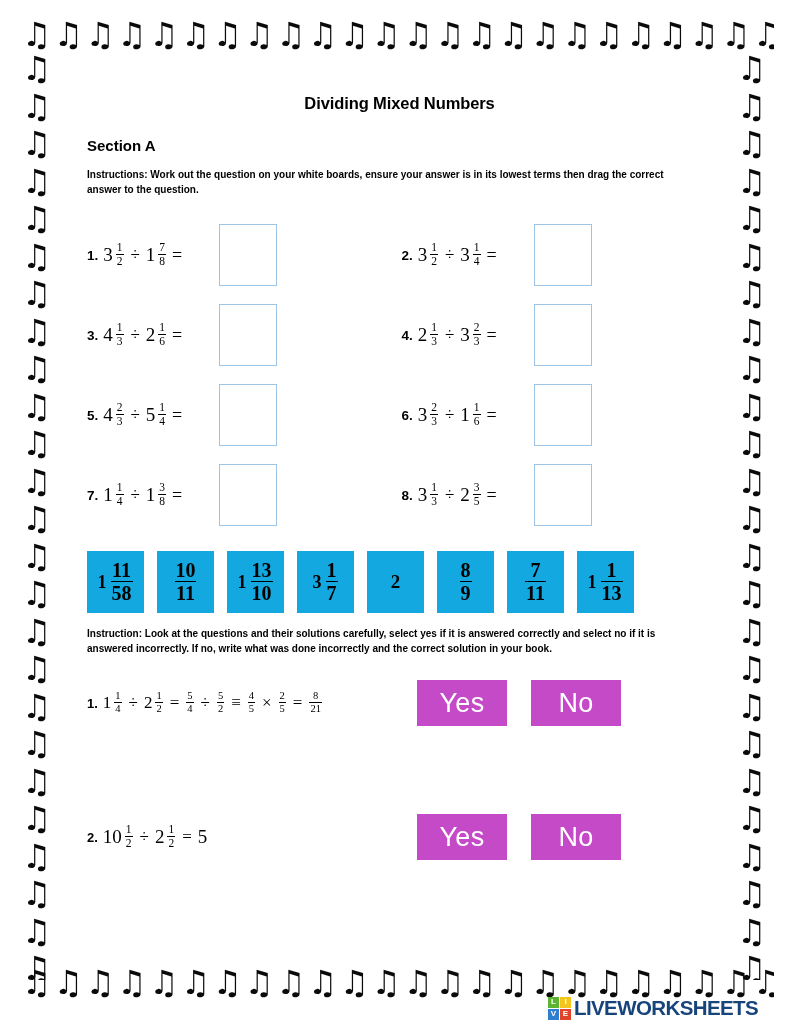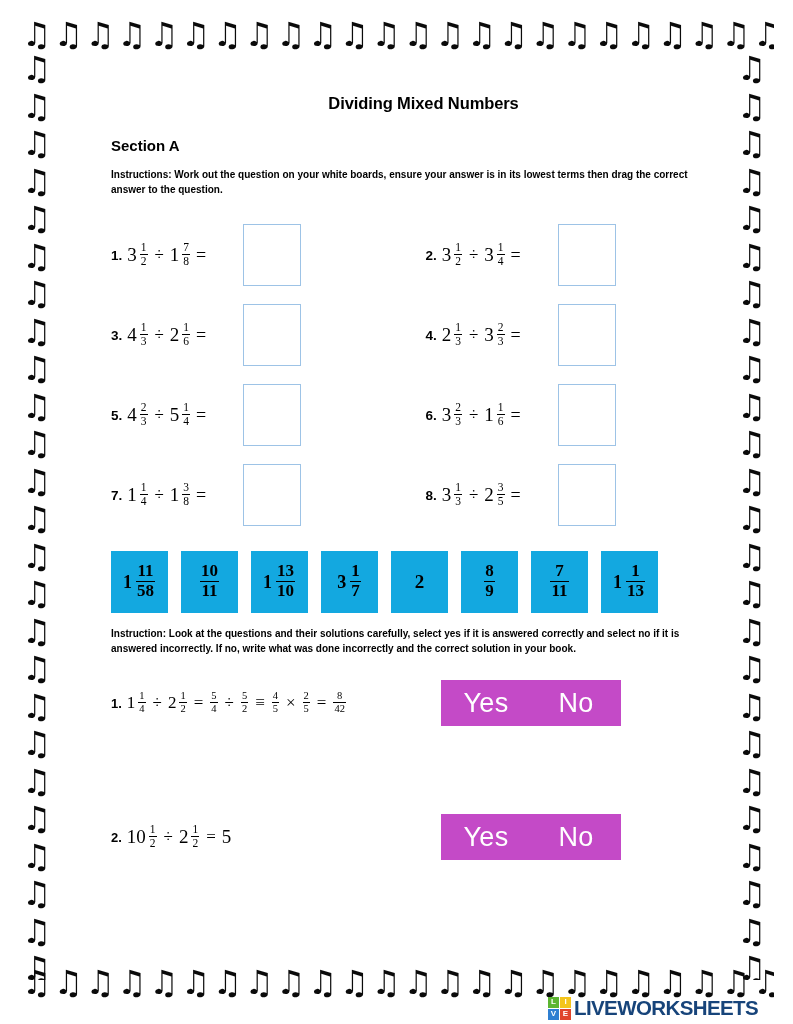--- a/index.html
+++ b/index.html
@@ -54,21 +54,21 @@
   .nb-right { left: 737px; }
   .nb-left span, .nb-right span {
     display: block;
     height: 37.5px;
     line-height: 37.5px;
   }
 
   
   .content {
     position: absolute;
-    left: 85px;
+    left: 61px;
     top: 78px;
     width: 655px;
   }
 
   .worksheet-title {
     text-align: center;
     font-size: 16.5px;
     font-weight: bold;
     letter-spacing: -0.1px;
     margin: 16px 0 0 0;
@@ -167,21 +167,21 @@
     display: flex;
     align-items: center;
     justify-content: center;
     font-family: "Liberation Serif", serif;
     font-weight: bold;
     font-size: 18px;
     color: #000000;
     box-sizing: border-box;
   }
   .tile .frac {
-    font-size: 17px;
+    font-size: 20px;
     font-weight: bold;
     line-height: 1.1;
   }
   .tile .frac .den { border-top: 1.8px solid #000; }
   .tile .whole { font-size: 18px; margin-right: 3px; }
   .tile-solo { font-size: 19px; }
 
   
   .sb-row {
     display: flex;
@@ -191,21 +191,21 @@
   .sb-eq {
     width: 330px;
     flex: none;
   }
   .sb-eq .math { font-size: 17px; }
   .sb-eq .frac { font-size: 10.5px; }
   .sb-eq .qnum { font-size: 13px; }
   .sb-eq2 .math { font-size: 19px; }
   .sb-eq2 .frac { font-size: 11.5px; }
 
-  .yn-group { display: flex; }
+  .yn-group { display: flex; gap: 24px; }
   .yn-btn {
     width: 90px;
     height: 46px;
     background: #c44ac7;
     color: #ffffff;
     display: flex;
     align-items: center;
     justify-content: center;
     font-family: "Liberation Sans", sans-serif;
     font-size: 27px;
@@ -561,21 +561,21 @@
                 <span class="den">5</span>
               </span>
               <span class="op">×</span>
               <span class="frac">
                 <span class="num">2</span>
                 <span class="den">5</span>
               </span>
               <span class="op">=</span>
               <span class="frac">
                 <span class="num">8</span>
-                <span class="den">42</span>
+                <span class="den">21</span>
               </span>
             </span></div>
           <div class="yn-group">
             <div class="yn-btn">Yes</div>
             <div class="yn-btn">No</div>
           </div>
         </div>
         <div class="sb-row" style="margin-top: 88px;">
           <div class="sb-eq sb-eq2"><span class="math">
               <span class="qnum">2.</span>

